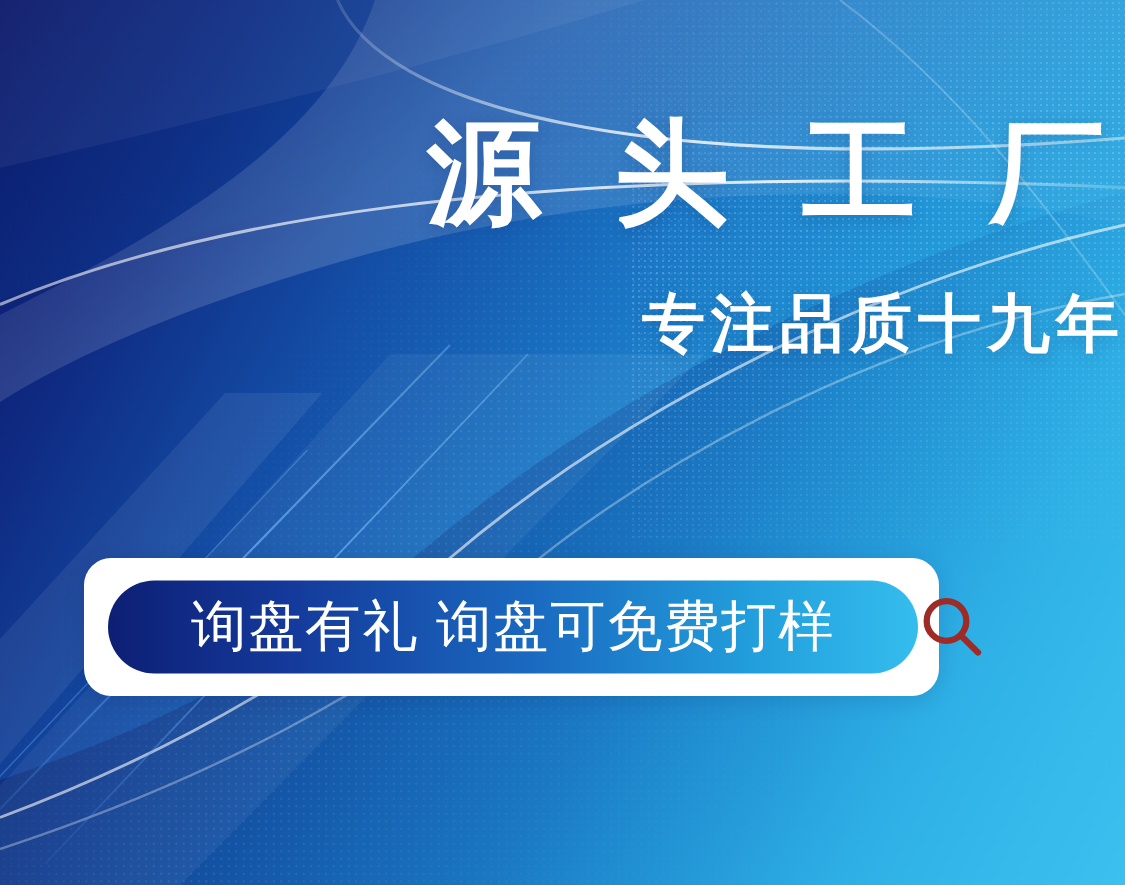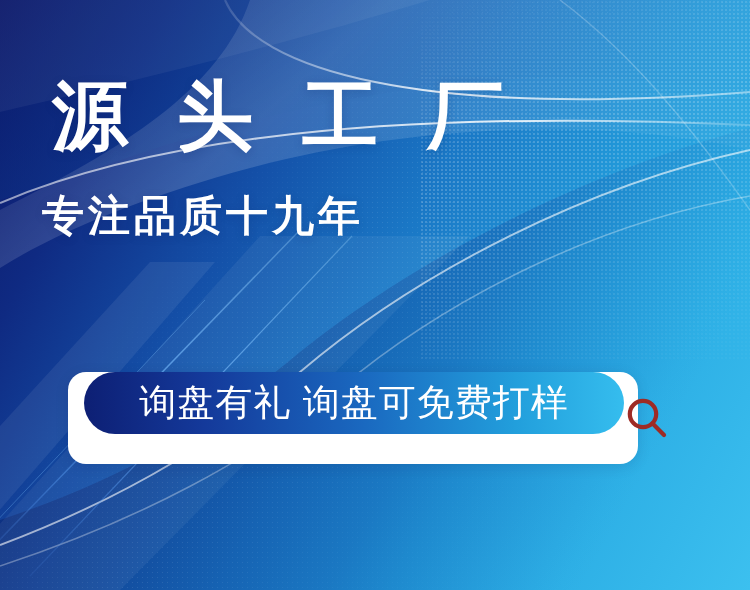--- a/index.html
+++ b/index.html
@@ -60,21 +60,21 @@
     background-size: 4px 4px;
     -webkit-mask-image: linear-gradient(160deg, rgba(0,0,0,.0) 0%, rgba(0,0,0,.9) 40%, rgba(0,0,0,.15) 95%);
     mask-image: linear-gradient(160deg, rgba(0,0,0,.0) 0%, rgba(0,0,0,.9) 40%, rgba(0,0,0,.15) 95%);
   }
 
   
   .headline-wrap {
     position: absolute;
     left: 0; right: 0;
     top: 74px;
-    text-align: left;
+    text-align: right;
     z-index: 5;
     padding-left: 38px;
   }
   .title-main {
     margin: 0;
     color: #ffffff;
     font-size: 76px;
     line-height: 84px;
     font-weight: bold;
     letter-spacing: 14px;
@@ -90,29 +90,29 @@
     font-weight: bold;
     letter-spacing: 4px;
     text-indent: 4px;
     text-shadow: 0 2px 10px rgba(10,30,90,0.18);
     white-space: nowrap;
   }
 
   
   .searchbar {
     position: absolute;
-    left: 68px;
+    left: 56px;
     top: 372px;
     width: 570px;
     height: 92px;
     background: #ffffff;
     border-radius: 18px;
     box-sizing: border-box;
     display: flex;
-    align-items: flex-start;
+    align-items: center;
     padding: 0 16px;
     z-index: 6;
     box-shadow: 0 3px 14px rgba(4,20,70,0.12);
   }
   .search-pill {
     flex: 0 0 auto;
     width: 540px;
     height: 62px;
     border-radius: 31px;
     background: linear-gradient(90deg, #0d1f74 0%, #14399a 22%, #1a69c0 52%, #229fdc 80%, #35bdee 100%);

